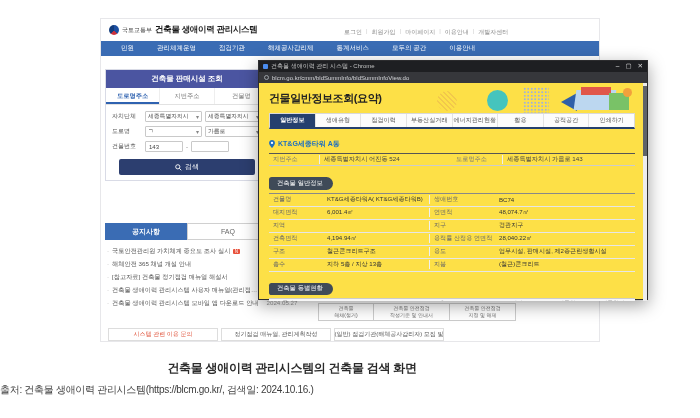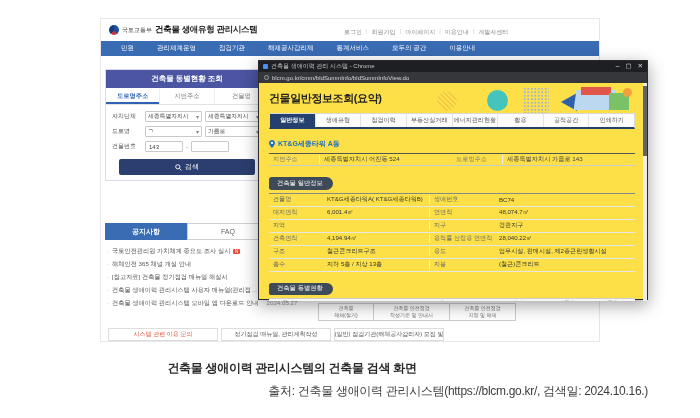--- a/index.html
+++ b/index.html
@@ -98,34 +98,34 @@
   .irow .il { width:58px; font-size:6.1px; color:#666; padding-left:4px; flex:none; }
   .irow .iv1 { width:102px; font-size:6.1px; color:#333; flex:none; overflow:hidden; white-space:nowrap; }
   .irow .il2 { width:70px; font-size:6.1px; color:#666; border-left:1px solid #efefef; padding-left:4px; flex:none; }
   .irow .iv2 { flex:1; font-size:6.1px; color:#333; overflow:hidden; white-space:nowrap; }
   .dhead { display:flex; height:10px; margin-top:3px; background:#f7f7f7; border-top:1px solid #ccc; border-bottom:1px solid #ddd; align-items:center; }
   .dc { font-size:5.8px; color:#555; text-align:center; white-space:nowrap; overflow:hidden; }
   .dc.c1{width:38px;} .dc.c2{width:92px;} .dc.c3{width:92px;} .dc.c4{width:52px;} .dc.c5{width:48px;} .dc.c6{flex:1;}
 
   
   .cap1 { position:absolute; left:0; top:360px; width:584px; text-align:center; font-size:12px; font-weight:bold; color:#2b2b2b; letter-spacing:-0.3px; }
-  .cap2 { position:absolute; left:0; top:383px; width:648px; text-align:right; font-size:12px; color:#3d3d3d; letter-spacing:-0.3px; }
+  .cap2 { position:absolute; left:0; top:383px; width:648px; text-align:left; font-size:10px; color:#3d3d3d; letter-spacing:-0.3px; }
 </style>
 </head>
 <body>
 
 <div class="stage">
 
   <div class="site">
 
     <div class="site-header">
       <div class="brand">
         <span class="gov-logo"></span>
         <span class="ministry">국토교통부</span>
-        <span class="brand-title">건축물 생애유형 관리시스템</span>
+        <span class="brand-title">건축물 생애이력 관리시스템</span>
       </div>
       <div class="util">
         <span>로그인</span>
           <span class="sep">|</span>
         <span>회원가입</span>
           <span class="sep">|</span>
         <span>마이페이지</span>
           <span class="sep">|</span>
         <span>이용안내</span>
           <span class="sep">|</span>
@@ -137,21 +137,21 @@
       <span class="nav-item">민원</span>
       <span class="nav-item">관리체계운영</span>
       <span class="nav-item">점검기관</span>
       <span class="nav-item">해체공사감리제</span>
       <span class="nav-item">통계서비스</span>
       <span class="nav-item">모두의 공간</span>
       <span class="nav-item">이용안내</span>
     </div>
 
     <div class="card">
-      <div class="card-head">건축물 동별현황 조회</div>
+      <div class="card-head">건축물 판매시설 조회</div>
       <div class="card-tabs">
         <div class="card-tab on">도로명주소</div>
         <div class="card-tab">지번주소</div>
         <div class="card-tab">건물명</div>
       </div>
       <div class="frm">
         <div class="frow">
           <span class="flabel">자치단체</span>
           <span class="sel">
               <span>세종특별자치시</span>

